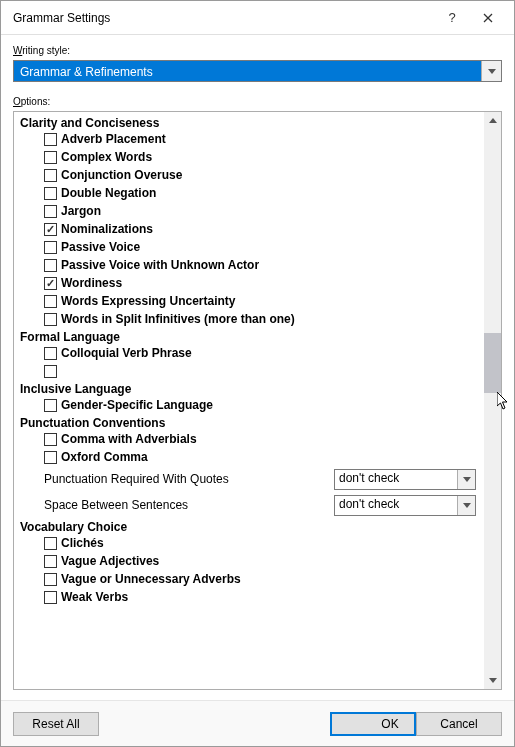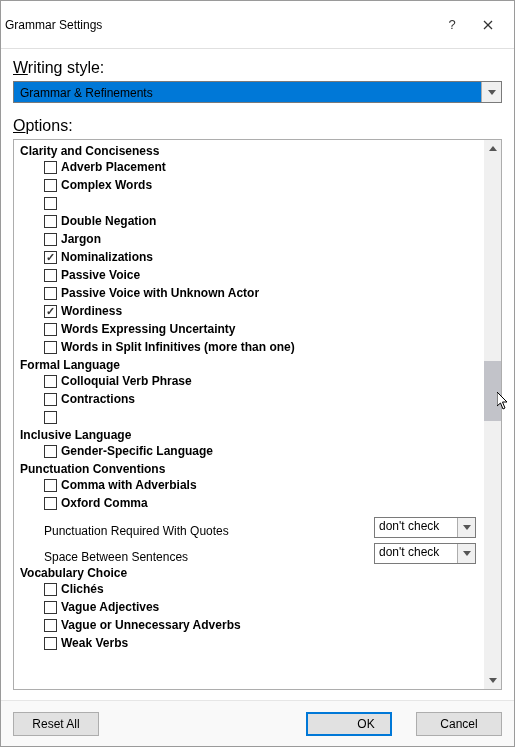--- a/index.html
+++ b/index.html
@@ -15,24 +15,24 @@
     .dialog {
       width: 515px;
       height: 747px;
       border: 1px solid #9a9a9a;
       background: #fff;
       display: flex;
       flex-direction: column;
       box-shadow: 4px 4px 8px rgba(0,0,0,0.35);
     }
     .titlebar {
-      height: 48px;
-      display: flex;
-      align-items: center;
-      padding: 0 8px 0 4px;
+      height: 34px;
+      display: flex;
+      align-items: center;
+      padding: 0 8px 0 12px;
       border-bottom: 1px solid #e0e0e0;
     }
     .titlebar .title {
       flex: 1;
       font-size: 12px;
     }
     .titlebar .tbtn {
       width: 36px;
       height: 28px;
       display: flex;
@@ -41,32 +41,32 @@
       font-size: 13px;
       color: #333;
     }
     .body {
       flex: 1;
       padding: 8px 12px 10px 12px;
       display: flex;
       flex-direction: column;
       overflow: hidden;
     }
-    .label-row { margin: 2px 0 4px 0; font-size: 16px; }
+    .label-row { margin: 2px 0 4px 0; font-size: 10px; }
     .label-row .underline { text-decoration: underline; }
     .dropdown {
       display: flex;
       border: 1px solid #7a7a7a;
       height: 22px;
       margin-bottom: 12px;
     }
     .dropdown .sel {
       flex: 1;
       background: #0078d7;
-      color: #000000;
+      color: #ffffff;
       padding: 2px 6px;
       line-height: 18px;
     }
     .dropdown .arrow {
       width: 20px;
       display: flex;
       align-items: center;
       justify-content: center;
       background: #f0f0f0;
       border-left: 1px solid #adadad;
@@ -129,27 +129,27 @@
       flex-shrink:0;
     }
     .chk.checked::after {
       content: "✓";
       font-size: 11px;
       line-height: 11px;
       color: #333;
     }
     .opt-row {
       display: flex;
-      align-items: flex-end;
+      align-items: center;
       padding-left: 26px;
       height: 26px;
     }
     .opt-row .olabel { flex: 1; }
     .opt-row .oselect {
-      width: 102px;
+      width: 142px;
       height: 21px;
       border: 1px solid #7a7a7a;
       display: flex;
       margin-right: 4px;
     }
     .opt-row .oselect .v {
       flex: 1;
       padding: 1px 4px;
       font-size: 12px;
     }
@@ -157,21 +157,21 @@
       width: 18px;
       border-left: 1px solid #adadad;
       background: #f0f0f0;
       display:flex;align-items:center;justify-content:center;
     }
     .footer {
       height: 46px;
       display: flex;
       align-items: center;
       padding: 0 12px;
-      gap: 24px;
+      gap: 0;
       border-top: 1px solid #e6e6e6;
       background: #f9f9f9;
     }
     .footer .spacer { flex: 1; }
     .btn {
       min-width: 86px;
       height: 24px;
       border: 1px solid #adadad;
       background: #e1e1e1;
       font-size: 12px;
@@ -234,20 +234,21 @@
           <div class="chk-row">
             <div class="chk"></div>
             <span>Adverb Placement</span>
           </div>
           <div class="chk-row">
             <div class="chk"></div>
             <span>Complex Words</span>
           </div>
           <div class="chk-row">
             <div class="chk"></div>
+            <span>Conjunction Overuse</span>
           </div>
           <div class="chk-row">
             <div class="chk"></div>
             <span>Double Negation</span>
           </div>
           <div class="chk-row">
             <div class="chk"></div>
             <span>Jargon</span>
           </div>
           <div class="chk-row">
@@ -271,24 +272,20 @@
             <span>Words Expressing Uncertainty</span>
           </div>
           <div class="chk-row">
             <div class="chk"></div>
             <span>Words in Split Infinitives (more than one)</span>
           </div>
           <div class="group-header">Formal Language</div>
           <div class="chk-row">
             <div class="chk"></div>
             <span>Colloquial Verb Phrase</span>
-          </div>
-          <div class="chk-row">
-            <div class="chk"></div>
-            <span>Contractions</span>
           </div>
           <div class="chk-row">
             <div class="chk"></div>
           </div>
           <div class="group-header">Inclusive Language</div>
           <div class="chk-row">
             <div class="chk"></div>
             <span>Gender-Specific Language</span>
           </div>
           <div class="group-header">Punctuation Conventions</div>

